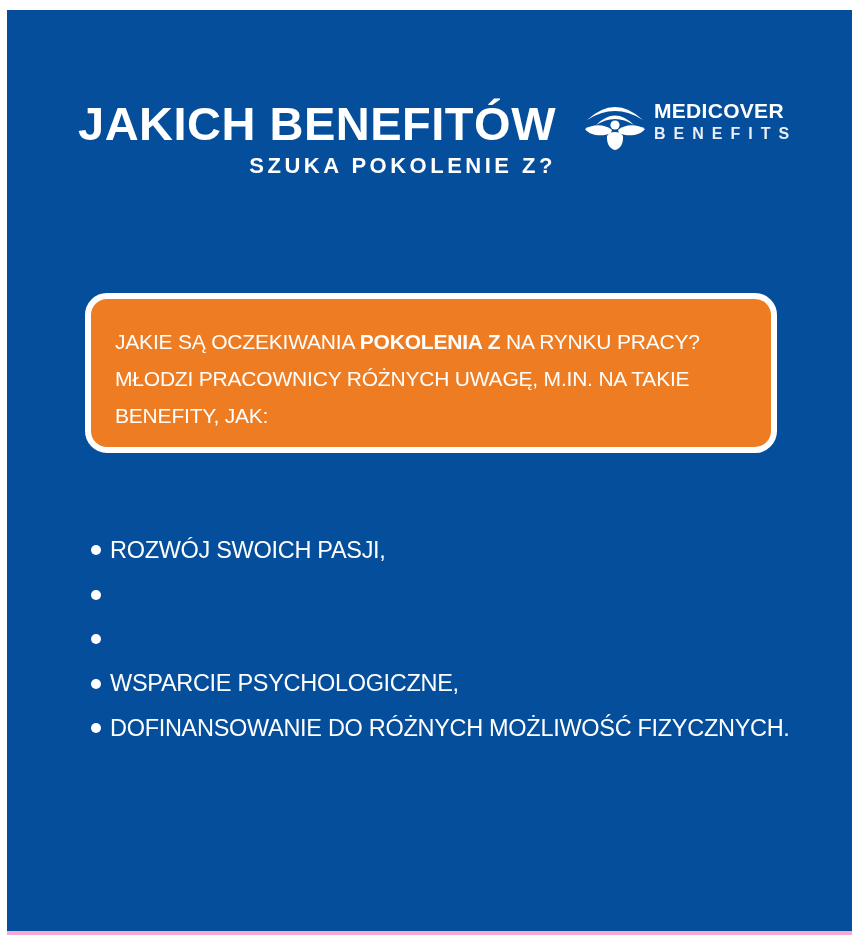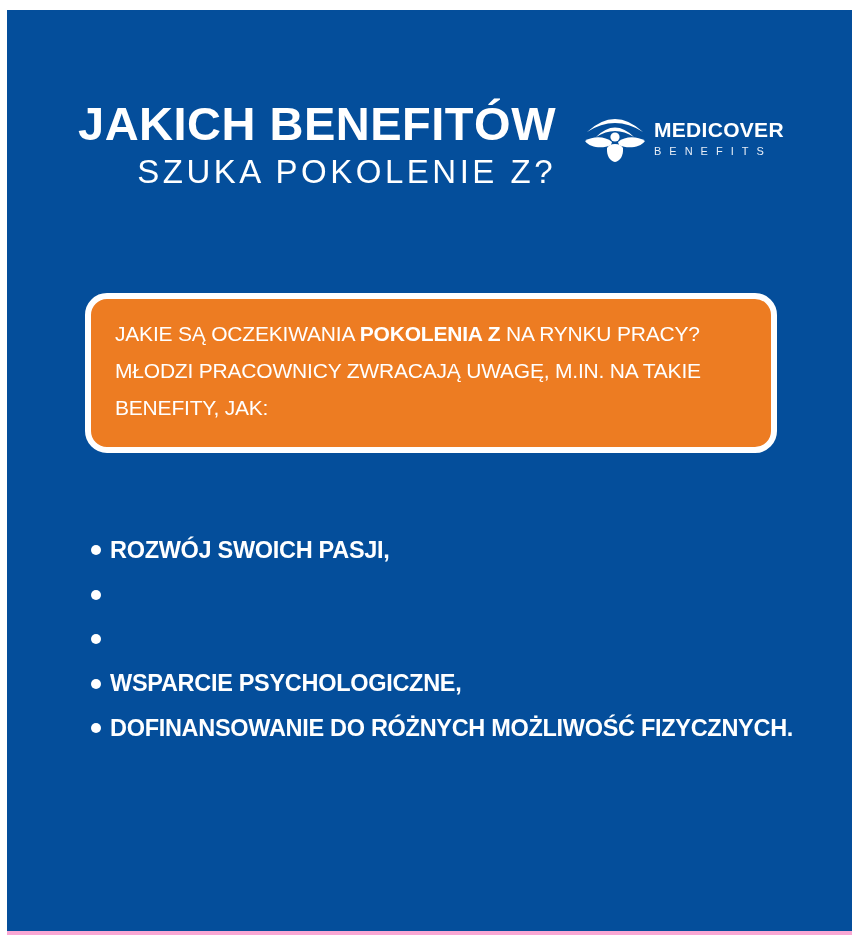--- a/index.html
+++ b/index.html
@@ -28,62 +28,62 @@
     color: #ffffff;
   }
   .title-line1 {
     font-size: 47px;
     font-weight: bold;
     letter-spacing: 0.5px;
     line-height: 1.0;
     white-space: nowrap;
   }
   .title-line2 {
-    font-size: 33px;
-    font-weight: normal;
+    font-size: 22px;
+    font-weight: bold;
     letter-spacing: 3.5px;
     line-height: 1.0;
     margin-top: 8px;
     white-space: nowrap;
   }
 
   
   .logo {
     position: absolute;
-    left: 576px; top: 96px;
+    left: 576px; top: 84px;
     display: flex;
-    align-items: center;
+    align-items: flex-start;
   }
   .logo-icon { width: 64px; height: 58px; flex: 0 0 auto; }
   .logo-text { margin-left: 7px; margin-top: 6px; color: #ffffff; }
   .logo-brand {
     font-size: 21px;
     font-weight: bold;
     letter-spacing: 0.3px;
     line-height: 1.05;
     white-space: nowrap;
   }
   .logo-sub {
-    font-size: 11px;
-    font-weight: normal;
+    font-size: 16px;
+    font-weight: bold;
     letter-spacing: 8px;
     margin-top: 3px;
     color: #e8eef7;
     white-space: nowrap;
   }
 
   
   .callout {
     position: absolute;
     left: 78px; top: 283px;
     width: 692px; height: 160px;
     background: #ED7C22;
     border: 6px solid #ffffff;
     border-radius: 22px;
-    padding: 16px 20px 0 24px;
+    padding: 24px 20px 0 24px;
     color: #ffffff;
   }
   .callout-line {
     font-size: 21px;
     font-weight: normal;
     letter-spacing: -0.2px;
     line-height: 37px;
     white-space: nowrap;
   }
   .callout-line b { font-weight: bold; }
@@ -93,21 +93,21 @@
     position: absolute;
     left: 84px; top: 518px;
     list-style: none;
     color: #ffffff;
   }
   .benefits li {
     display: flex;
     align-items: center;
     height: 44.5px;
     font-size: 23.5px;
-    font-weight: bold;
+    font-weight: normal;
     letter-spacing: -0.3px;
     white-space: nowrap;
   }
   .bullet-dot {
     display: inline-block;
     width: 10px; height: 10px;
     border-radius: 50%;
     background: #ffffff;
     margin-right: 9px;
     flex: 0 0 auto;
@@ -140,21 +140,21 @@
         <path d="M32 38 C 28 38 25 40 24 42 C 23.5 50 27 55 32 56 C 37 55 40.5 50 40 42 C 39 40 36 38 32 38 Z" fill="#ffffff"></path>
       </svg>
       <div class="logo-text">
         <div class="logo-brand">MEDICOVER</div>
         <div class="logo-sub">BENEFITS</div>
       </div>
     </div>
 
     <div class="callout">
       <div class="callout-line"><span>JAKIE SĄ OCZEKIWANIA </span><b>POKOLENIA Z</b><span> NA RYNKU PRACY?</span></div>
-      <div class="callout-line">MŁODZI PRACOWNICY ZWRACAJĄ UWAGĘ, M.IN. NA TAKIE</div>
+      <div class="callout-line">MŁODZI PRACOWNICY RÓŻNYCH UWAGĘ, M.IN. NA TAKIE</div>
       <div class="callout-line">BENEFITY, JAK:</div>
     </div>
 
     <ul class="benefits">
       <li>
           <span class="bullet-dot"></span>
           <span>ROZWÓJ SWOICH PASJI,</span>
         </li>
       <li>
           <span class="bullet-dot"></span>

